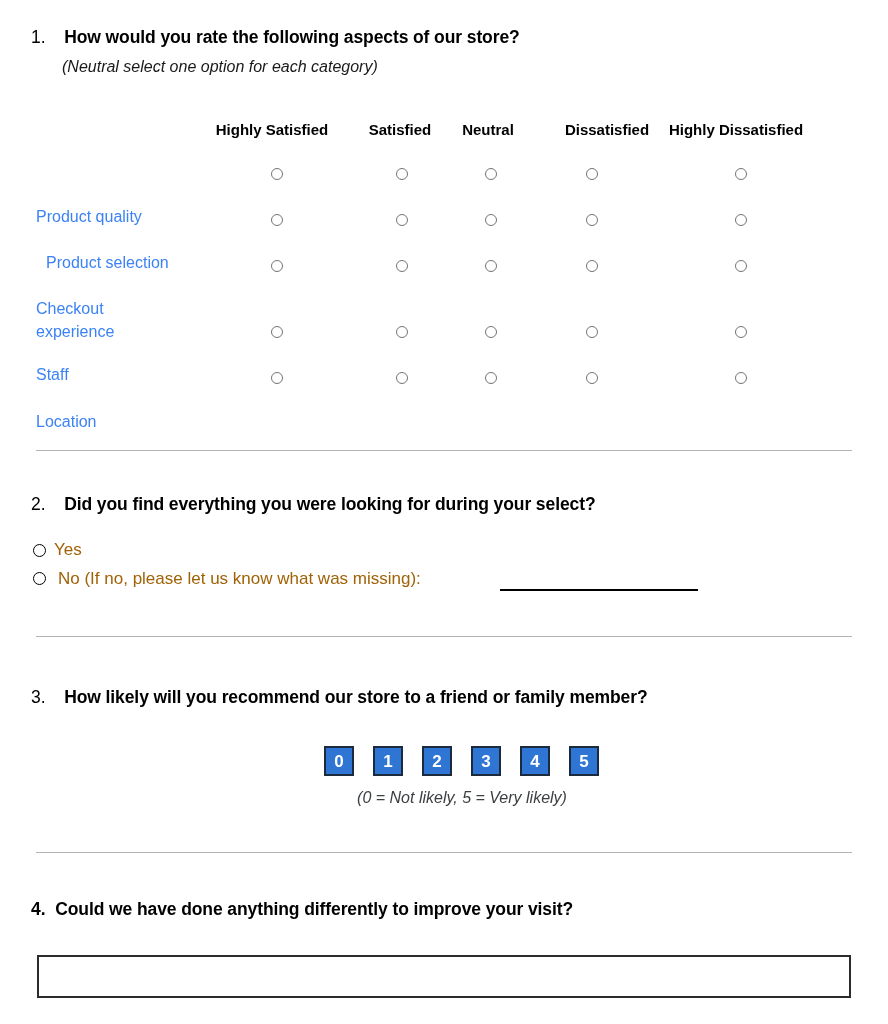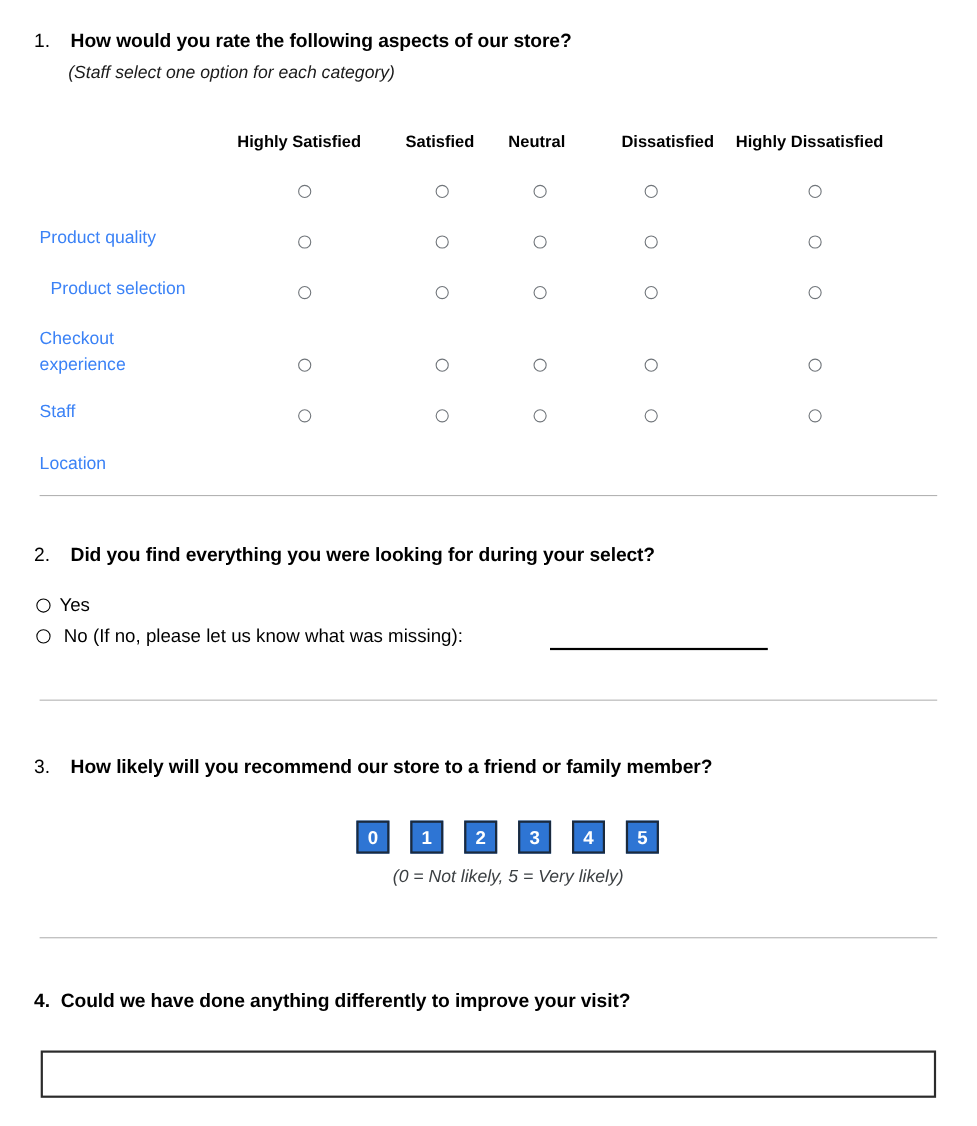--- a/index.html
+++ b/index.html
@@ -85,21 +85,21 @@
     width: 13px;
     height: 13px;
     border: 1.7px solid #000000;
     border-radius: 50%;
     box-sizing: border-box;
     background: #ffffff;
   }
   .opt-label {
     position: absolute;
     font-size: 17px;
-    color: #000000;
+    color: #a16207;
     white-space: nowrap;
   }
   .blank-line {
     position: absolute;
     height: 2px;
     background: #000000;
   }
 
   
   .nps-box {
@@ -140,21 +140,21 @@
 </style>
 </head>
 <body>
 
 <div class="page">
 
   <div class="q-head" style="left:31px; top:27px;">
     <span class="q-num">1.</span>
     <span style="display:inline-block;width:14px;"></span><span>How would you rate the following aspects of our store?</span>
   </div>
-  <div class="q-sub" style="left:62px; top:58px;">(Staff select one option for each category)</div>
+  <div class="q-sub" style="left:62px; top:58px;">(Neutral select one option for each category)</div>
 
   <div class="matrix-header" style="left:272px; top:121px;">Highly Satisfied</div>
   <div class="matrix-header" style="left:400px; top:121px;">Satisfied</div>
   <div class="matrix-header" style="left:488px; top:121px;">Neutral</div>
   <div class="matrix-header" style="left:607px; top:121px;">Dissatisfied</div>
   <div class="matrix-header" style="left:736px; top:121px;">Highly Dissatisfied</div>
 
   <div class="matrix-row-label" style="left:36px; top:164px;">Product quality</div>
   <div class="matrix-row-label" style="left:46px; top:210px;text-align:center;">Product selection</div>
   <div class="matrix-row-label" style="left:36px; top:256px;">Checkout

